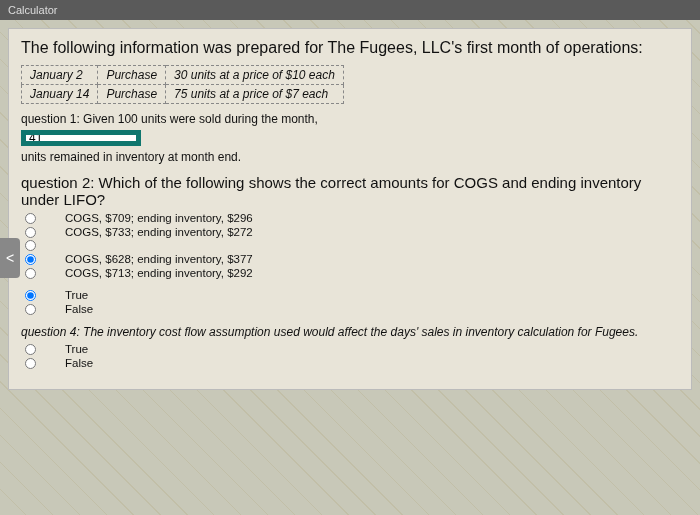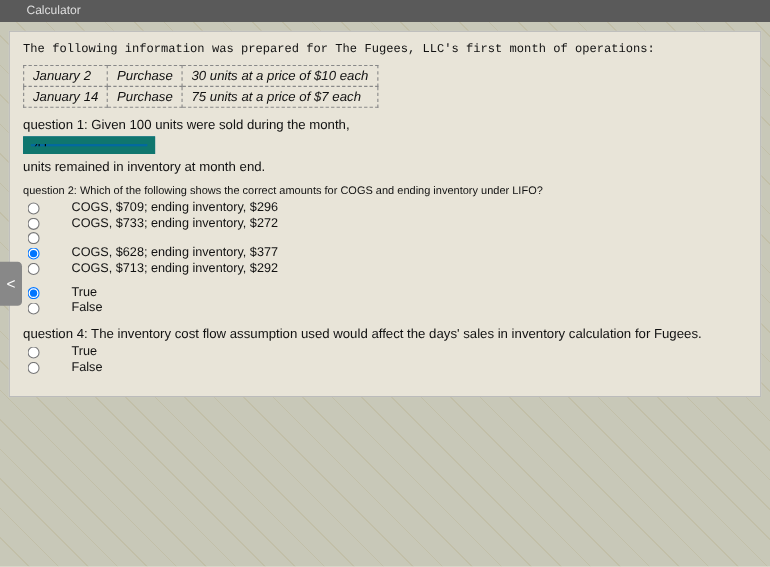--- a/index.html
+++ b/index.html
@@ -29,70 +29,69 @@
       );
       pointer-events: none;
       z-index: 0;
     }
 
     .top-bar {
       background: #5a5a5a;
       height: 20px;
       display: flex;
       align-items: center;
-      padding: 0 24px;
+      padding: 0 8px;
       position: relative;
       z-index: 10;
     }
 
     .top-bar-title {
       color: #ddd;
       font-size: 11px;
     }
 
     .main-content {
       background: #e8e4d8;
       margin: 8px;
       padding: 10px 12px;
       position: relative;
       z-index: 5;
       border: 1px solid #bbb;
     }
 
     .intro-text {
-      font-size: 11px;
+      font-size: 16px;
       margin-bottom: 8px;
-      font-family: Liberation Mono, monospace;
     }
 
     .inventory-table {
       border-collapse: collapse;
       margin-bottom: 8px;
       font-size: 12px;
       font-style: italic;
     }
 
     .inventory-table td {
       border: 1px dashed #888;
       padding: 2px 8px;
     }
 
     .question-block {
       margin-bottom: 10px;
     }
 
     .question-text {
-      font-size: 10px;
+      font-size: 15px;
       margin-bottom: 4px;
     }
 
     .inline-input {
       display: inline-block;
-      background: #0369a1;
-      border: 7px solid #0f766e;
+      background: #ffffff;
+      border: 5px solid #0f766e;
       width: 120px;
       height: 16px;
       vertical-align: middle;
       padding: 0 3px;
       font-size: 12px;
     }
 
     .radio-option {
       display: flex;
       align-items: center;
@@ -133,20 +132,21 @@
       flex-direction: column;
     }
 
     .q3-text {
       font-size: 12px;
       margin-bottom: 4px;
     }
 
     .q4-text {
       font-size: 12px;
+      font-style: italic;
       margin-bottom: 4px;
     }
 
     .options-group {
       padding-left: 4px;
     }
   </style>
 </head>
 <body>
 

